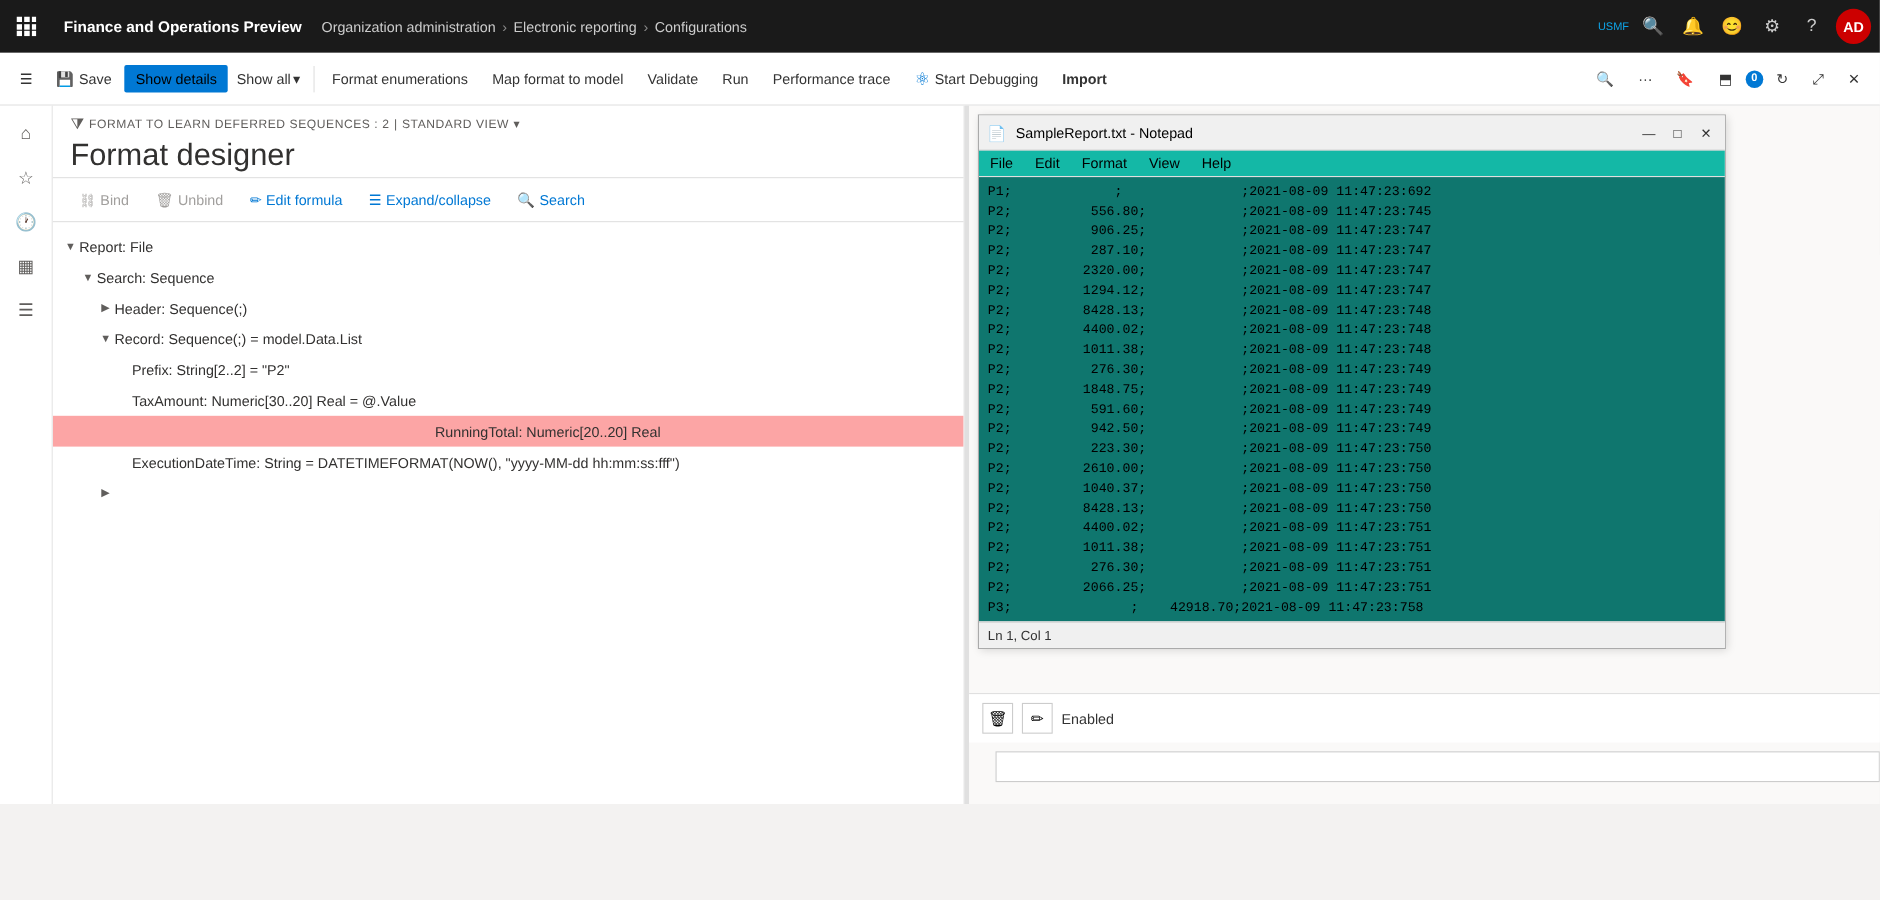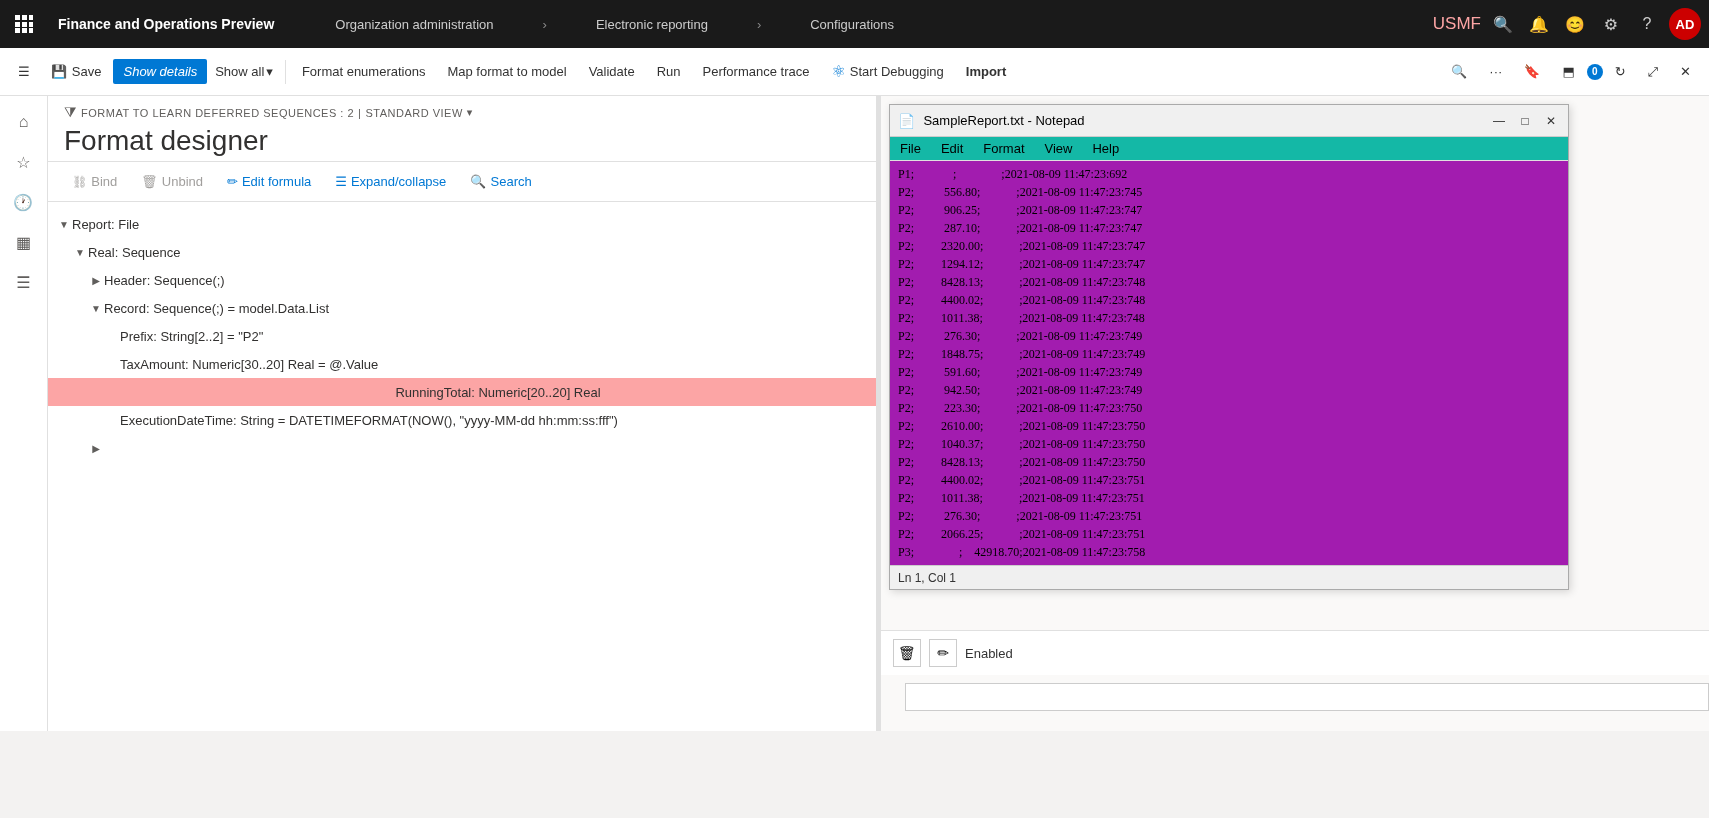--- a/index.html
+++ b/index.html
@@ -11,24 +11,24 @@
       color: #fff;
       height: 48px;
       display: flex;
       align-items: center;
       padding: 0 8px;
       gap: 6px;
     }
     .top-nav .app-grid-icon { width: 32px; height: 32px; display: flex; align-items: center; justify-content: center; cursor: pointer; }
     .top-nav .app-title { font-size: 14px; font-weight: 600; color: #fff; padding: 0 12px; white-space: nowrap; }
     .top-nav .breadcrumb { display: flex; align-items: center; gap: 6px; font-size: 13px; color: #ccc; flex: 1; }
-    .top-nav .breadcrumb span { cursor: pointer; margin-left: 43px; }
+    .top-nav .breadcrumb span { cursor: pointer; }
     .top-nav .breadcrumb .chevron { color: #888; }
     .top-nav .right-icons { display: flex; align-items: center; gap: 8px; }
-    .top-nav .right-icons .org-label { font-size: 17px; color: #fca5a5; }
+    .top-nav .right-icons .org-label { font-size: 10px; color: #0ea5e9; }
     .top-nav .right-icons .icon-btn { width: 28px; height: 28px; display: flex; align-items: center; justify-content: center; cursor: pointer; color: #ccc; font-size: 16px; }
     .top-nav .right-icons .avatar { width: 32px; height: 32px; background: #c00; border-radius: 50%; display: flex; align-items: center; justify-content: center; color: #fff; font-size: 13px; font-weight: 700; cursor: pointer; text-align: center; }
 
     
     .toolbar {
       background: #fff;
       border-bottom: 1px solid #e0e0e0;
       height: 48px;
       display: flex;
       align-items: center;
@@ -41,21 +41,21 @@
       gap: 4px;
       padding: 5px 10px;
       border: none;
       background: none;
       cursor: pointer;
       font-size: 13px;
       color: #333;
       border-radius: 2px;
       white-space: nowrap;
     }
-    .toolbar-btn.primary { background: #0078d4; color: #ffffff; font-style: italic; }
+    .toolbar-btn.primary { background: #0078d4; color: #000000; }
     .toolbar-separator { width: 1px; height: 24px; background: #e0e0e0; margin: 0 4px; }
     .toolbar-dropdown-btn {
       display: flex;
       align-items: center;
       gap: 2px;
       padding: 5px 6px;
       border: none;
       background: none;
       cursor: pointer;
       font-size: 13px;
@@ -191,24 +191,24 @@
       background: #14b8a6;
     }
     .notepad-menu-item {
       padding: 2px 10px;
       font-size: 13px;
       cursor: pointer;
     }
     .notepad-content {
       flex: 1;
       overflow: auto;
-      font-family: Liberation Serif, serif;
+      font-family: Liberation Mono, monospace;
       font-size: 12px;
       padding: 4px 8px;
-      background: #a21caf;
+      background: #0f766e;
       white-space: pre;
       color: #000;
       line-height: 1.5;
     }
     .notepad-statusbar {
       height: 24px;
       background: #f0f0f0;
       border-top: 1px solid #ccc;
       display: flex;
       align-items: center;
@@ -396,21 +396,21 @@
 
     <div class="tree-view">
 
       <div class="tree-item">
         <span class="expand-icon">▼</span>
         <span class="item-text">Report: File</span>
       </div>
 
       <div class="tree-item indent-1">
         <span class="expand-icon">▼</span>
-        <span class="item-text">Real: Sequence</span>
+        <span class="item-text">Search: Sequence</span>
       </div>
 
       <div class="tree-item indent-2">
         <span class="expand-icon">▶</span>
         <span class="item-text">Header: Sequence(;)</span>
       </div>
 
       <div class="tree-item indent-2">
         <span class="expand-icon">▼</span>
         <span class="item-text">Record: Sequence(;) = model.Data.List</span>

